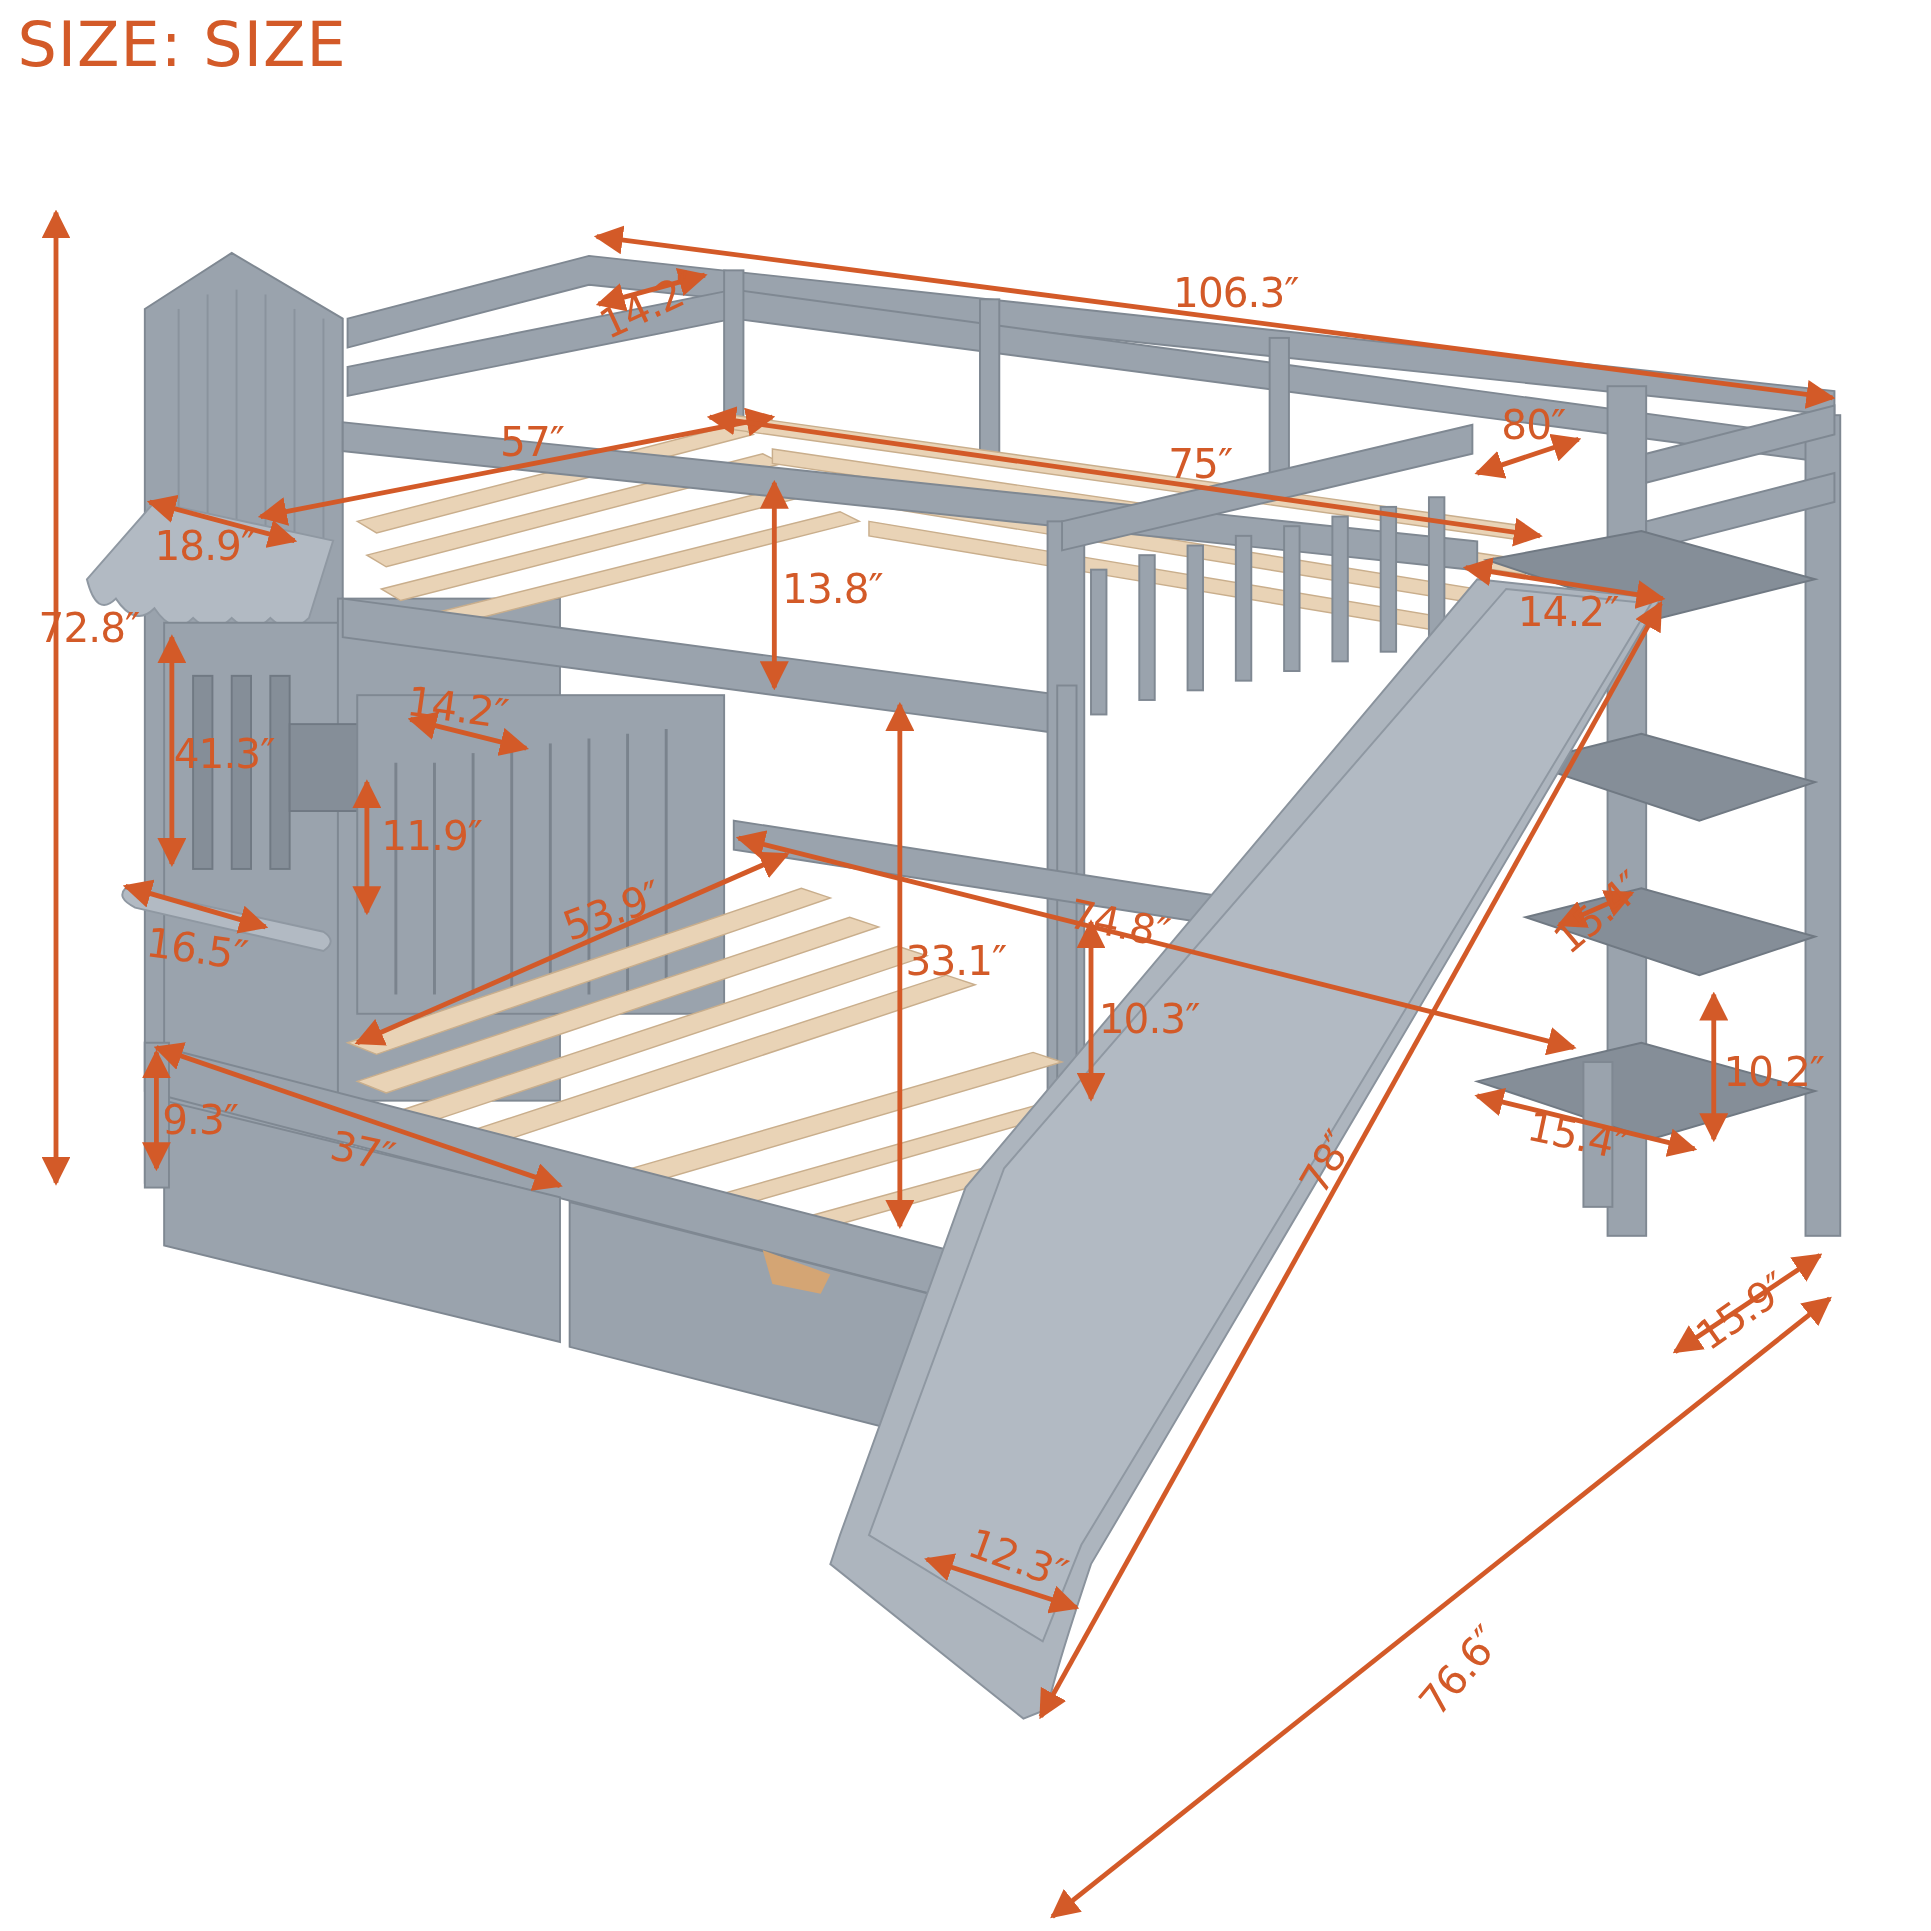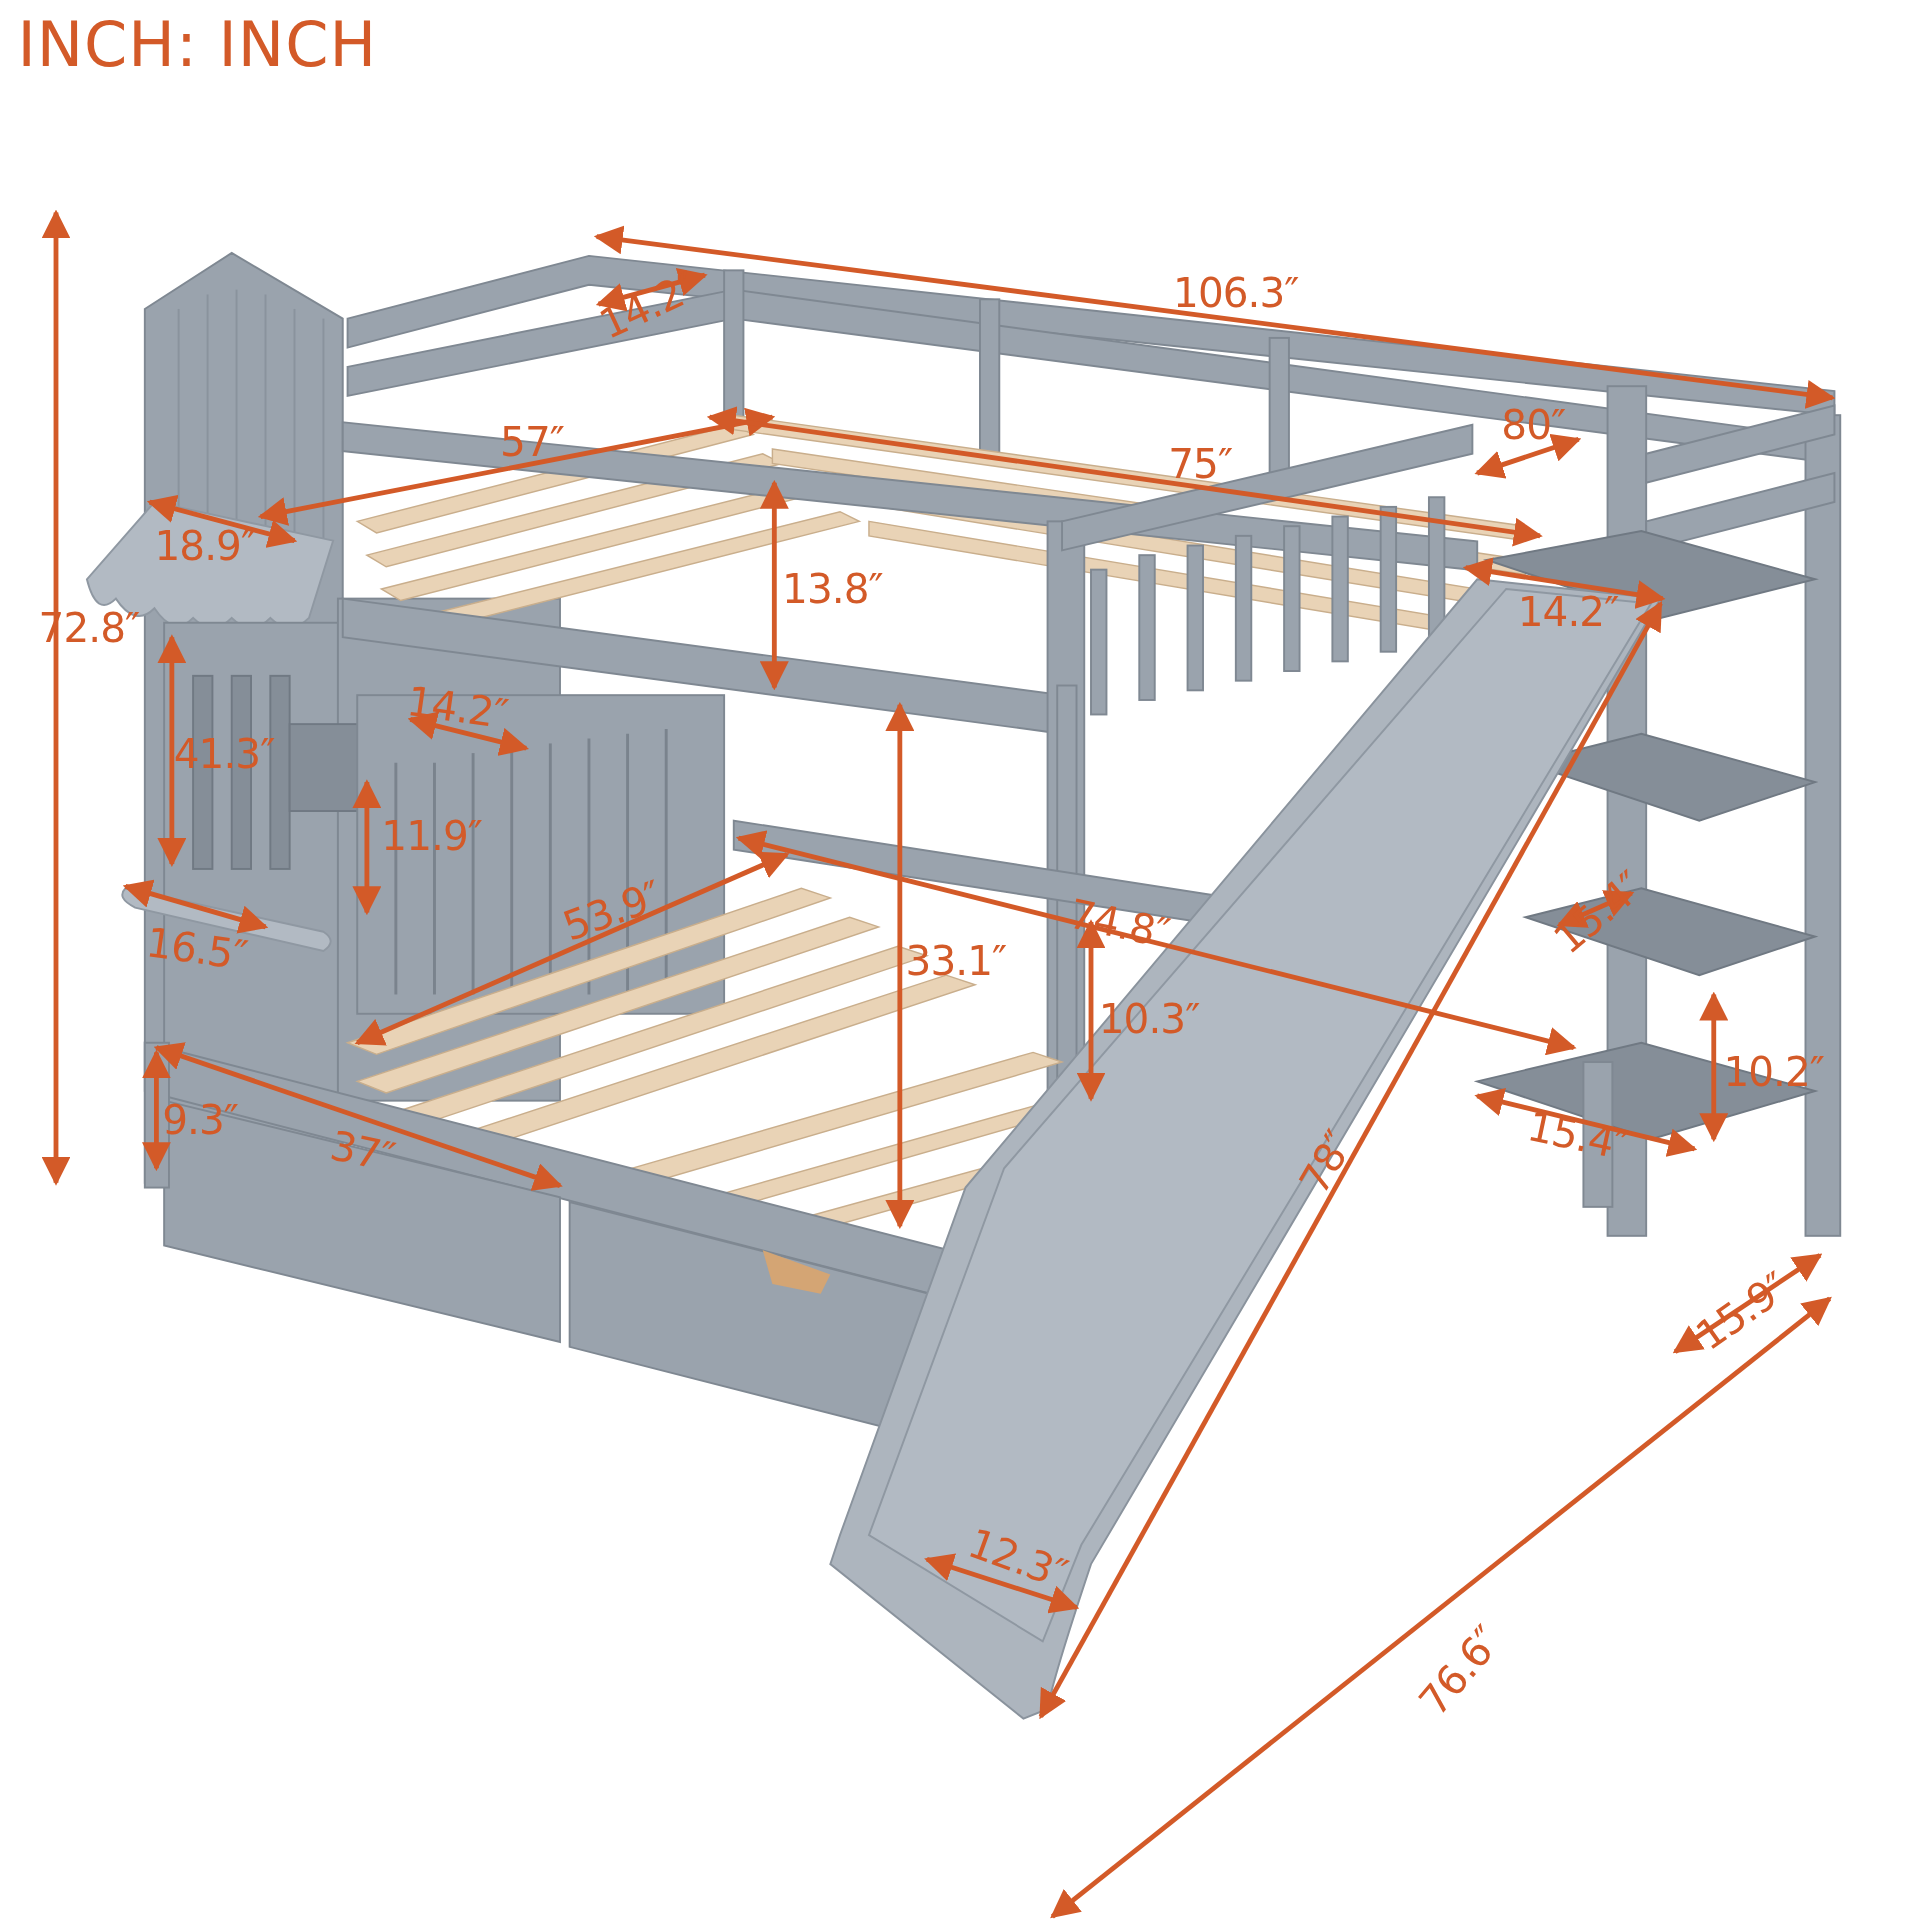--- a/index.html
+++ b/index.html
@@ -10,21 +10,21 @@
   .frame { fill: #9aa3ad; stroke: #7f8892; stroke-width: 2; }
   .frame-dark { fill: #858e98; stroke: #707983; stroke-width: 2; }
   .frame-light { fill: #b2bac3; stroke: #8f98a2; stroke-width: 2; }
   .slat { fill: #e9d3b6; stroke: #c9ae8c; stroke-width: 1.5; }
   .slide { fill: #adb5be; stroke: #8a939d; stroke-width: 2; }
   .dimline { stroke: #d35a28; stroke-width: 5; fill: none; }
 </style>
 </head>
 <body>
 
-<div class="title">INCH: INCH</div>
+<div class="title">SIZE: SIZE</div>
 
 <svg id="stage" viewBox="0 0 2000 2000" xmlns="http://www.w3.org/2000/svg">
   <defs>
     <marker id="ah" viewBox="0 0 10 10" refX="9" refY="5" markerWidth="6" markerHeight="6" orient="auto-start-reverse">
       <path d="M0,0 L10,5 L0,10 z" fill="#d35a28"></path>
     </marker>
   </defs>
 
   <g>
 

